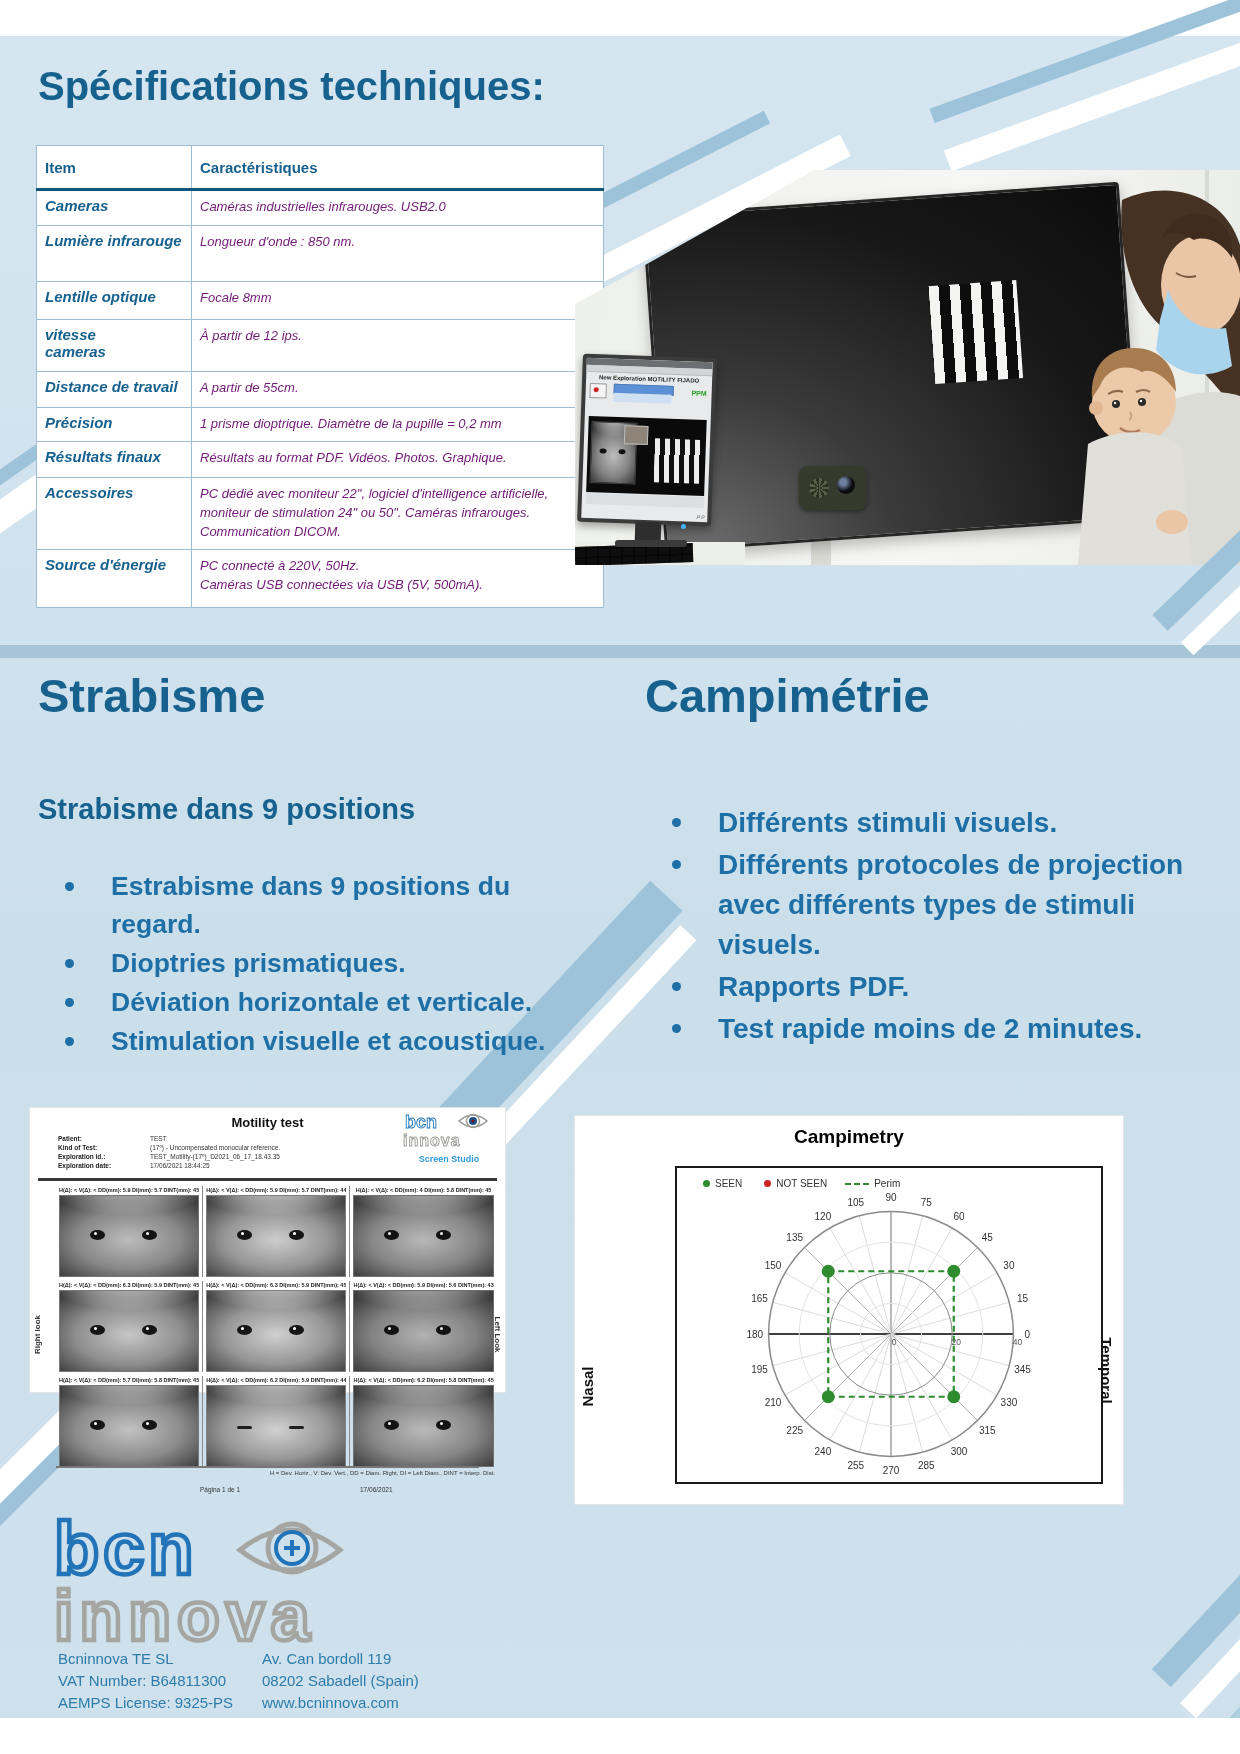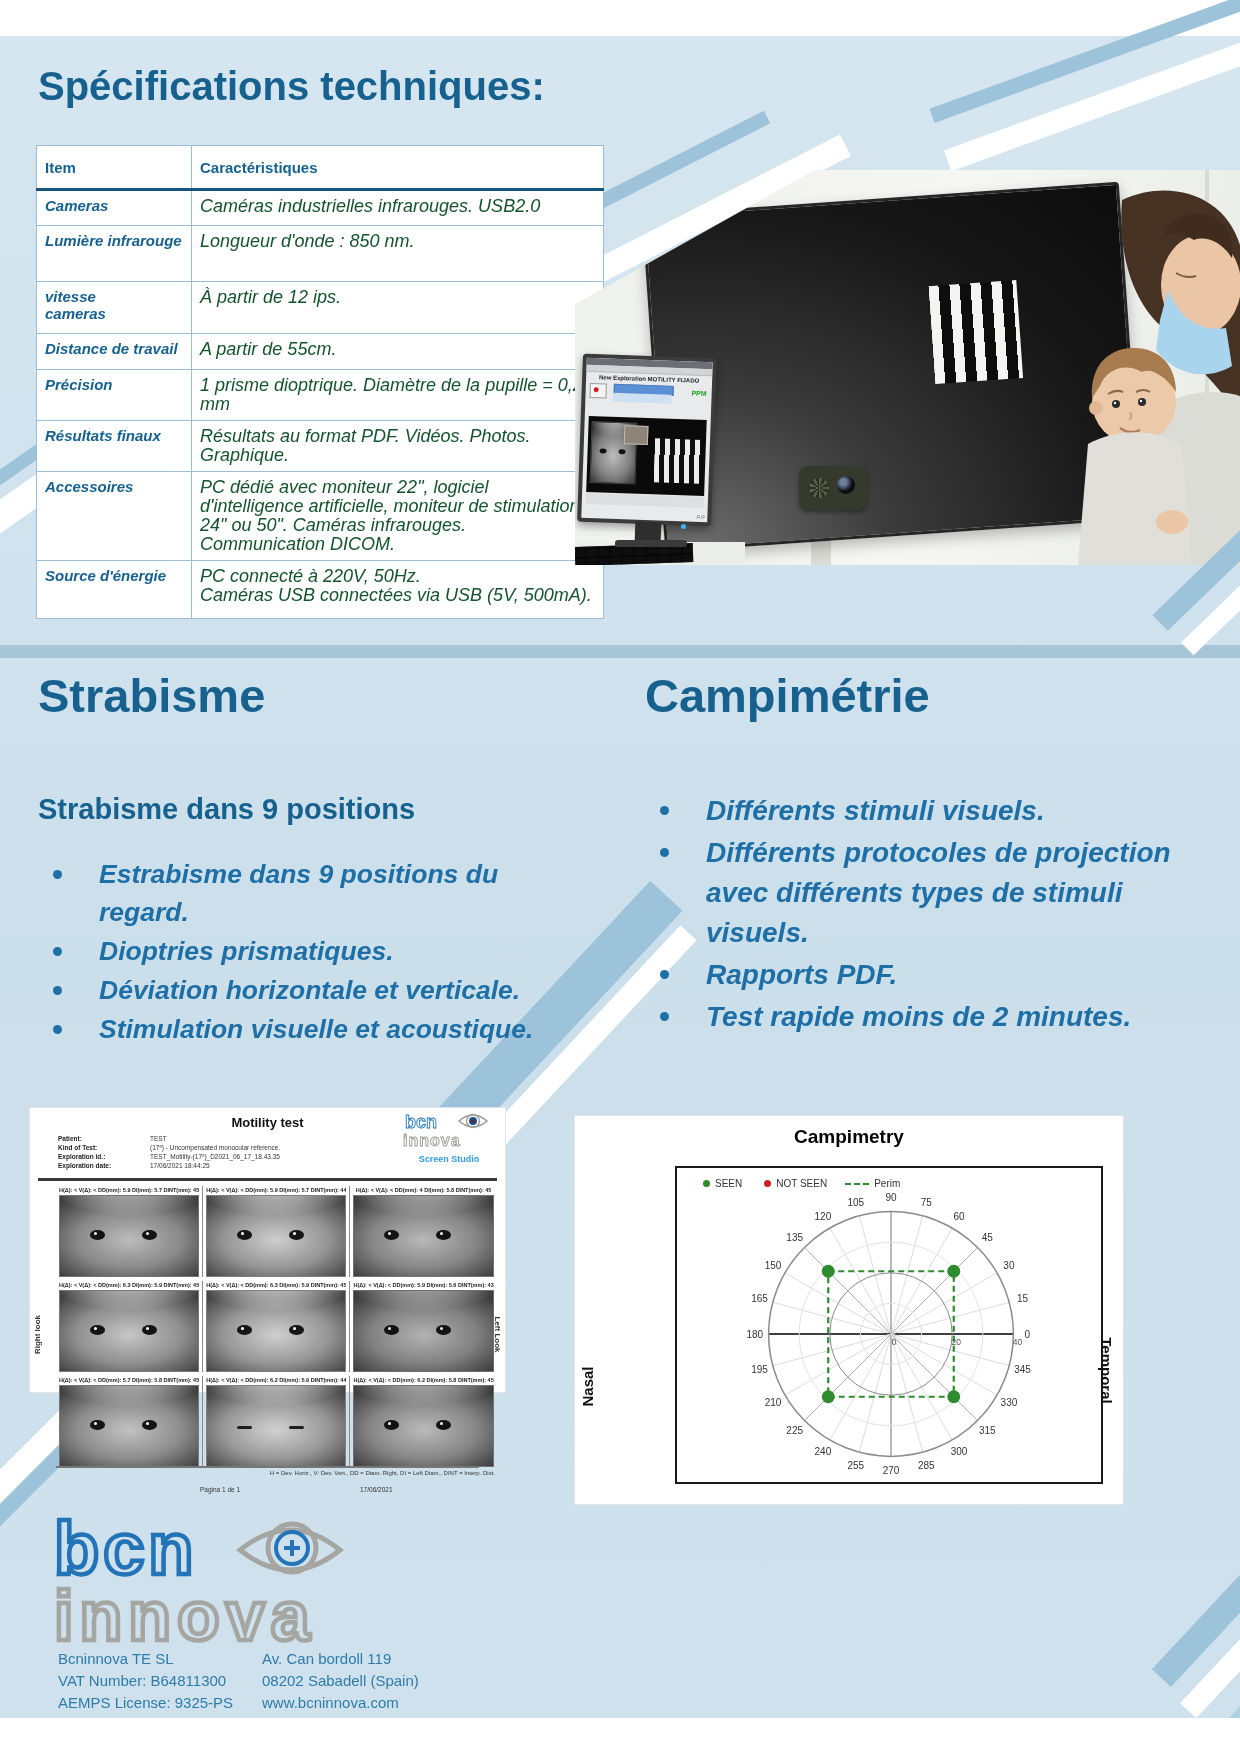--- a/index.html
+++ b/index.html
@@ -15,21 +15,21 @@
 
   .page-title{position:absolute;left:38px;top:64px;font-size:40px;font-weight:bold;color:#17618f;z-index:2;}
 
   
   .spec-table{position:absolute;left:36px;top:145px;width:568px;border-collapse:collapse;
               background:#fff;z-index:2;border:1.5px solid #3c6f96;}
   .spec-table th{font-size:15px;font-weight:bold;color:#17618f;text-align:left;padding:6px 8px;
                  border:1px solid #9dbdd6;border-bottom:3px solid #14557e;height:30px;}
   .spec-table td{border:1px solid #9dbdd6;vertical-align:top;padding:6px 8px;font-style:italic;}
   .spec-table td.ci{width:138px;font-size:15px;font-weight:bold;color:#17618f;}
-  .spec-table td.cv{font-size:18px;color:#14532d;line-height:19px;}
+  .spec-table td.cv{font-size:13px;color:#701a75;line-height:19px;}
 
   
   .photo{position:absolute;left:575px;top:170px;width:665px;height:395px;z-index:2;overflow:hidden;
          background:linear-gradient(100deg,#eef0ec 0%,#f6f7f4 55%,#e9ebe6 100%);
          clip-path:polygon(0 34%,36% 0,100% 0,100% 100%,0 100%);}
   .door{position:absolute;left:630px;top:0;width:4px;height:100%;background:#d8dad4;}
   .big-monitor{position:absolute;left:78px;top:28px;width:472px;height:332px;border-radius:4px;
          background:radial-gradient(130% 150% at 6% 102%,#6e6e6e 0%,#3b3b3b 32%,#181818 68%,#0c0c0c 100%);
          border:3px solid #262626;transform:rotate(-4deg);box-shadow:0 6px 14px rgba(0,0,0,.25);}
   .stim-stripes{position:absolute;left:278px;top:88px;width:88px;height:98px;
@@ -71,21 +71,21 @@
   .pc-zoom{position:absolute;right:2px;bottom:0;font-size:8px;color:#333;}
   .pc-stand{position:absolute;left:60px;top:352px;width:26px;height:20px;background:#2e2e2e;transform:rotate(2deg);}
   .pc-base{position:absolute;left:40px;top:370px;width:72px;height:7px;background:#3a3a3a;border-radius:3px;}
   .pc-led{position:absolute;left:106px;top:354px;width:5px;height:5px;border-radius:50%;background:#3fb6ff;}
   .people{position:absolute;right:0;top:0;width:330px;height:395px;}
 
   
   .h-strabisme{position:absolute;left:38px;top:668px;font-size:47px;font-weight:bold;color:#17618f;z-index:2;}
   .h-campimetrie{position:absolute;left:645px;top:668px;font-size:47px;font-weight:bold;color:#17618f;z-index:2;}
   .sub-strabisme{position:absolute;left:38px;top:793px;font-size:29px;font-weight:bold;color:#17618f;z-index:2;}
-  ul.blist{position:absolute;margin:3px;padding:0;list-style:none;z-index:2;font-style:italic;}
+  ul.blist{position:absolute;margin:15px;padding:0;list-style:none;z-index:2;}
   ul.blist li{position:relative;padding-left:58px;font-weight:bold;color:#1f6fa7;}
   ul.blist li:before{content:"";position:absolute;left:12px;top:15px;width:9px;height:9px;border-radius:50%;background:#1f6fa7;}
   .list-strabisme{left:38px;top:852px;width:520px;}
   .list-strabisme li{font-size:26.5px;line-height:38px;margin-bottom:1px;}
   .list-campimetrie{left:645px;top:788px;width:528px;}
   .list-campimetrie li{font-size:28px;line-height:40px;margin-bottom:2px;padding-left:52px;}
 
   
   .motility{position:absolute;left:30px;top:1108px;width:475px;height:284px;background:#fff;z-index:2;
             box-shadow:0 0 0 1px #e4e4e4;}
@@ -174,20 +174,24 @@
       </tr>
     </thead>
     <tbody>
         <tr style="height: 36px;">
           <td class="ci">Cameras</td>
           <td class="cv">Caméras industrielles infrarouges. USB2.0</td>
         </tr>
         <tr style="height: 56px;">
           <td class="ci">Lumière infrarouge</td>
           <td class="cv">Longueur d'onde : 850 nm.</td>
+        </tr>
+        <tr style="height: 38px;">
+          <td class="ci">Lentille optique</td>
+          <td class="cv">Focale 8mm</td>
         </tr>
         <tr style="height: 52px;">
           <td class="ci">vitesse<br>cameras</td>
           <td class="cv">À partir de 12 ips.</td>
         </tr>
         <tr style="height: 36px;">
           <td class="ci">Distance de travail</td>
           <td class="cv">A partir de 55cm.</td>
         </tr>
         <tr style="height: 34px;">

